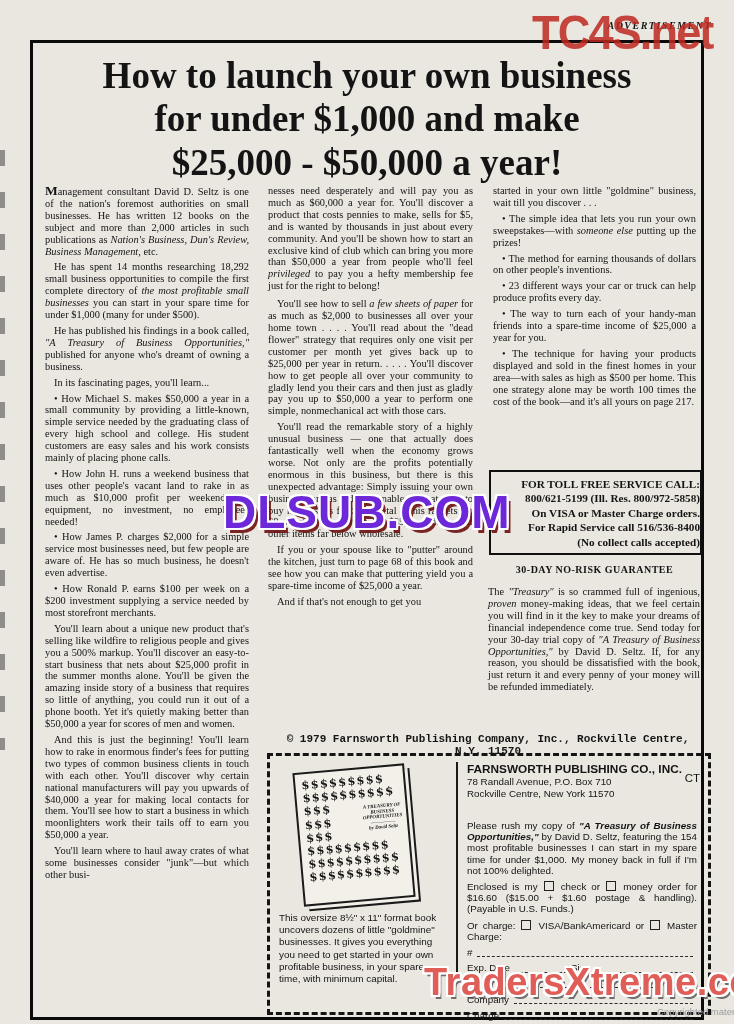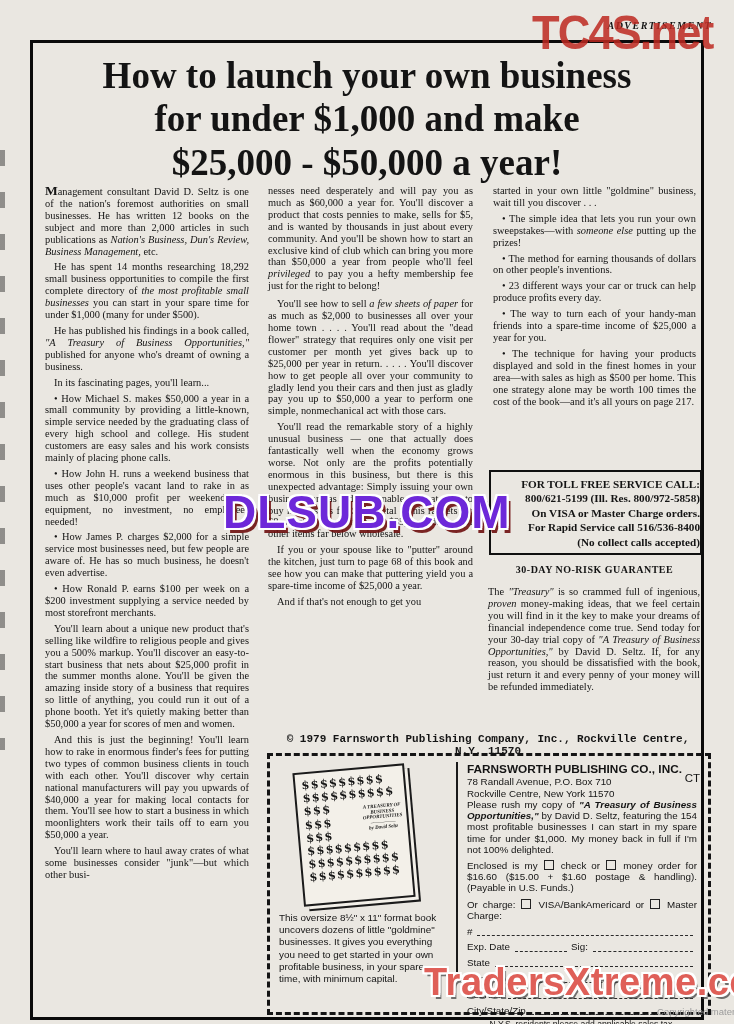--- a/index.html
+++ b/index.html
@@ -46,21 +46,21 @@
   .book-rows{padding:5px 5px 0 6px;font-weight:700;font-size:11.5px;line-height:13.2px;
         letter-spacing:1.2px;font-family:"DejaVu Serif",serif;}
   .btitle{position:absolute;right:4px;top:36px;width:64px;text-align:center;font-style:italic;
         font-weight:700;font-size:8px;line-height:8.5px;transform:scale(.62);transform-origin:top right;}
   .caption{position:absolute;left:9px;top:156px;width:168px;font-family:"Liberation Sans",sans-serif;
         font-size:9.9px;line-height:12.2px;}
   .cpn-right{position:absolute;left:197px;top:7px;width:230px;
         font-family:"Liberation Sans",sans-serif;font-size:9.8px;line-height:11.2px;}
   .cpn-company{font-weight:700;font-size:11.8px;line-height:13px;}
   .cpn-addr{line-height:11.5px;}
-  .cpn-pitch{margin-top:0;text-align:justify;}
+  .cpn-pitch{margin-top:21px;text-align:justify;}
   .cpn-block{margin-top:5px;text-align:justify;}
   .cbx{display:inline-block;width:8px;height:8px;border:1.3px solid #222;vertical-align:-1px;margin:0 2px 0 1px;}
   .frow{display:flex;align-items:flex-end;margin-top:4.6px;font-size:9.8px;}
   .flabel{flex:0 0 auto;margin-right:3px;}
   .fline{flex:1 1 auto;border-bottom:1.4px dashed #2a2a2a;height:9px;margin:0 4px 1px 2px;}
   .fline.short{flex:0 0 52px;}
   .taxnote{margin-top:3px;text-align:center;font-size:8.6px;}
   
   .wm{position:absolute;font-family:"Liberation Sans",sans-serif;font-weight:900;z-index:50;white-space:nowrap;}
   .wm-top{left:532px;top:5px;font-size:48px;color:rgba(189,40,32,.85);letter-spacing:-2px;transform:scaleX(.94);transform-origin:left top;}
@@ -179,21 +179,21 @@
       </div>
       <div class="frow">
         <span class="flabel">State</span>
         <span class="fline"></span>
       </div>
       <div class="frow">
         <span class="flabel">Company</span>
         <span class="fline"></span>
       </div>
       <div class="frow">
-        <span class="flabel">Address</span>
+        <span class="flabel">Charge</span>
         <span class="fline"></span>
       </div>
       <div class="frow">
         <span class="flabel">City/State/Zip</span>
         <span class="fline"></span>
       </div>
       <div class="taxnote">N.Y.S. residents please add applicable sales tax.</div>
     </div>
   </div>
 

